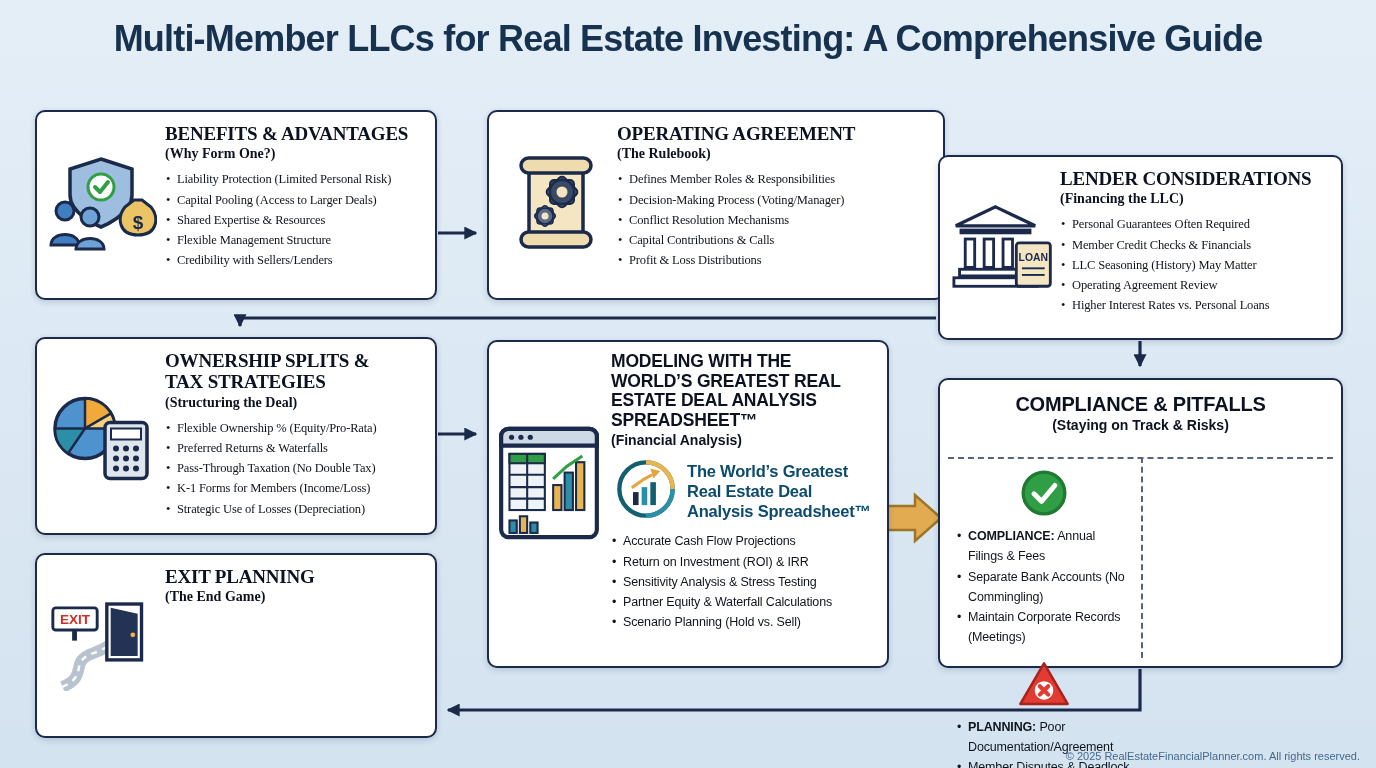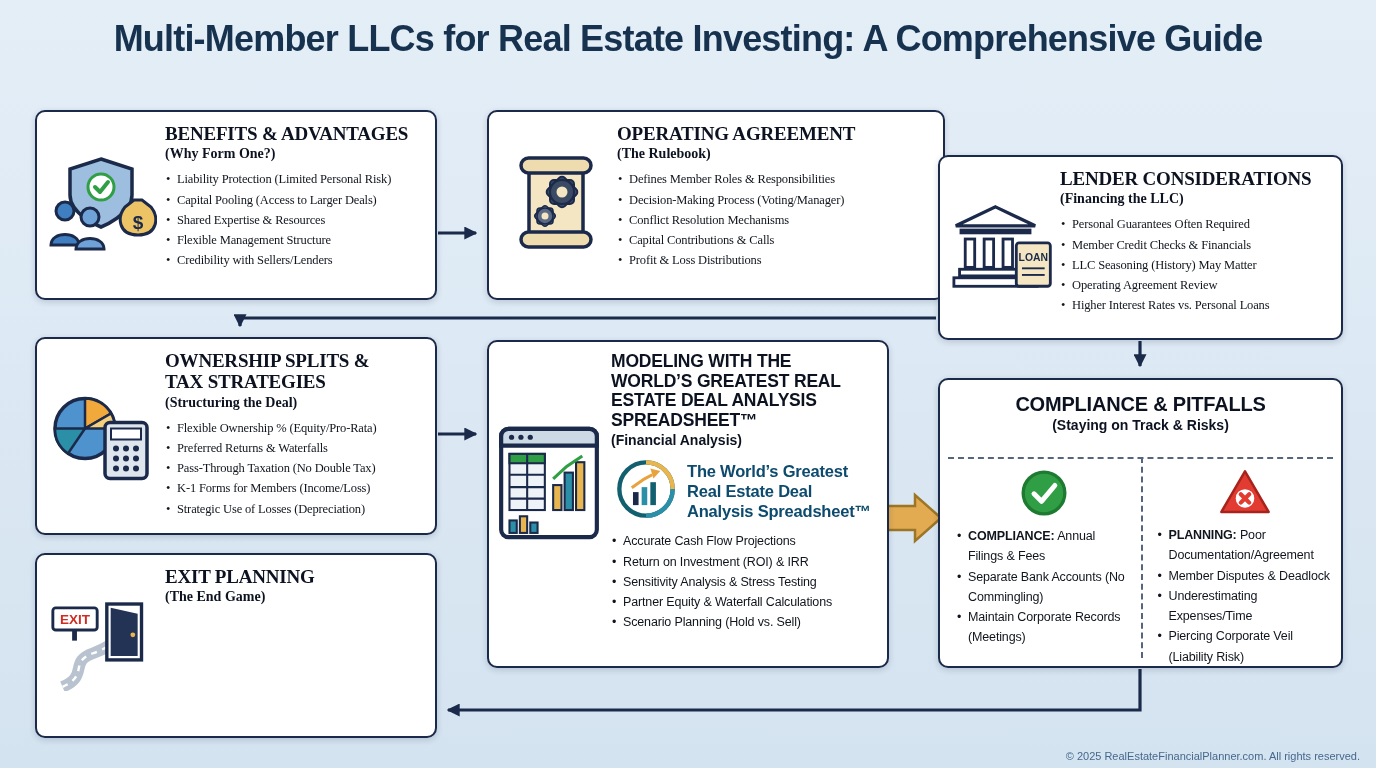--- a/index.html
+++ b/index.html
@@ -43,21 +43,21 @@
   #box-modeling .heading { font-size:17.5px; }
   .m-logo { margin-left:126px; margin-top:10px; display:flex; gap:10px; align-items:center; }
   .m-logo-text { color:#0c4a6e; font-weight:bold; font-size:16.5px; line-height:1.22; letter-spacing:-0.2px; }
   .m-bullets { margin-left:122px; margin-top:8px; }
 
   
   .comp-head { text-align:center; padding-top:13px; }
   #box-compliance .heading { font-size:20px; }
   .dash-h { position:absolute; left:8px; right:8px; top:77px; border-top:2px dashed #55657e; }
   .dash-v { position:absolute; top:77px; bottom:8px; left:50%; border-left:2px dashed #55657e; }
-  .comp-cols { position:absolute; top:82px; left:0; right:0; bottom:0; display:flex; }
+  .comp-cols { position:absolute; top:82px; left:0; right:0; bottom:0; display:flex;flex-direction:column; }
   .comp-col { width:50%; padding:6px 8px 6px 16px; }
   .comp-col .icon-center { text-align:center; margin-bottom:4px; }
   .comp-col ul.bullets { margin-top:2px; }
 
   .arrows { position:absolute; inset:0; width:1376px; height:768px; z-index:1; pointer-events:none; }
   .footer {
     position:absolute; right:16px; bottom:6px;
     font-size:11px; color:#46688c;
   }
 </style>

